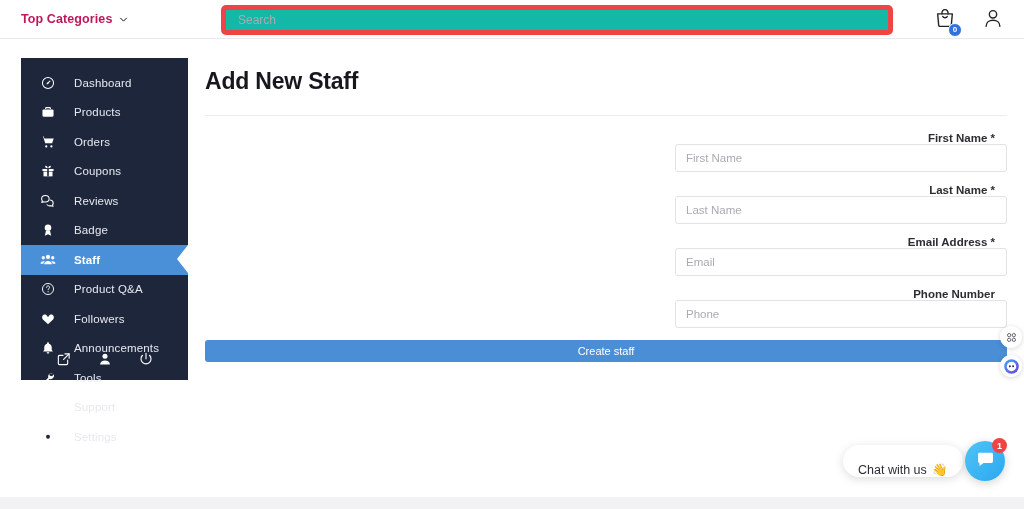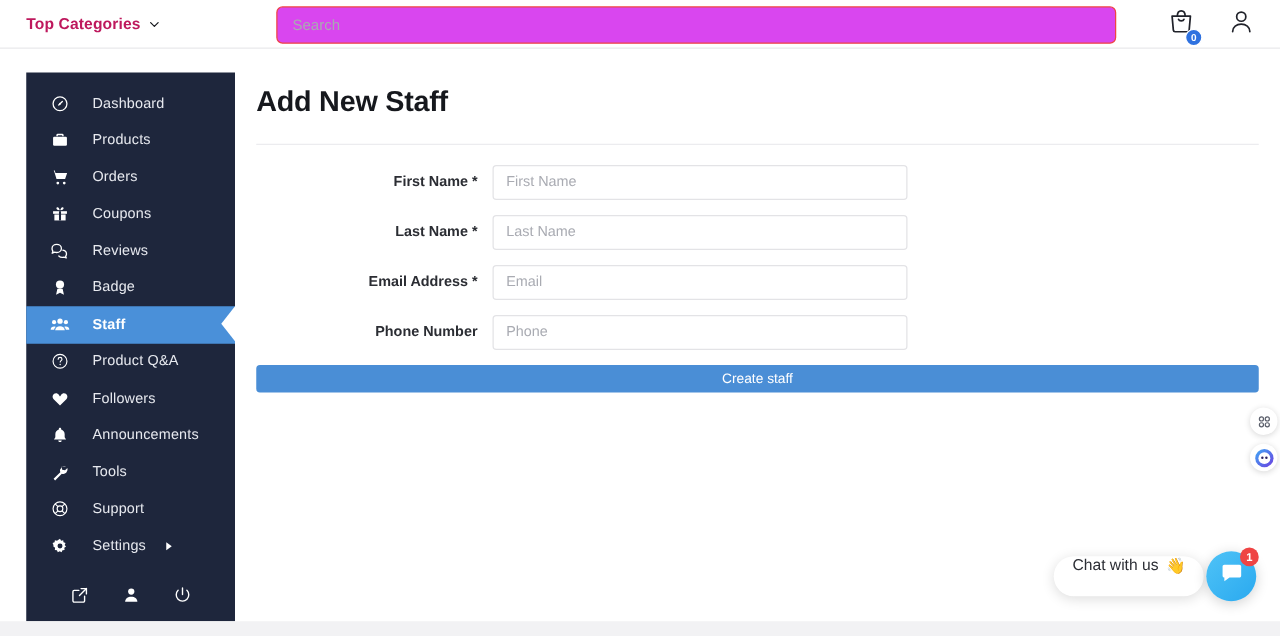--- a/index.html
+++ b/index.html
@@ -26,22 +26,22 @@
   }
   .chev { display: block; width: 9px; height: 9px; }
   .chev svg { display: block; }
 
   .search-wrap {
     position: absolute; left: 221px; top: 5px;
     width: 672px; height: 30px;
   }
   .search-input {
     width: 100%; height: 100%;
-    border: 1px solid #ef4444; border-radius: 5px;
-    background: #d946ef; padding: 0 12px;
+    border: 5px solid #ef4444; border-radius: 5px;
+    background: #14b8a6; padding: 0 12px;
     font-family: "Liberation Sans", sans-serif; font-size: 12px; color: #33343a;
     outline: none;
   }
   .search-input::placeholder { color: #a9abb2; }
 
   .header-icons {
     position: absolute; right: 20px; top: 0; height: 39px;
     display: flex; align-items: center; gap: 26px;
   }
   .hicon { position: relative; cursor: pointer; display: block; }
@@ -50,21 +50,21 @@
     width: 14px; height: 14px; border-radius: 50%;
     background: #2f72e0; color: #fff;
     font-size: 8px; font-weight: bold;
     display: flex; align-items: center; justify-content: center;
     border: 1.5px solid #fff;
   }
 
   
   .sidebar {
     position: absolute; left: 21px; top: 58px;
-    width: 167px; height: 439px;
+    width: 167px; height: 322px;
     background: #1e263c;
     padding-top: 10px;
   }
   .nav-item {
     position: relative;
     height: 29.5px;
     display: flex; align-items: center;
     padding-left: 18px;
     cursor: pointer;
   }
@@ -103,21 +103,21 @@
   .main { position: absolute; left: 205px; top: 58px; right: 17px; }
   .page-title {
     font-size: 23px; font-weight: bold; color: #16181d;
     letter-spacing: -.2px; margin-top: 10px;
   }
   .divider {
     width: 802px; height: 1px; background: #ececef; margin-top: 20px;
   }
 
   .form { margin-top: 16px; }
-  .form-row { display: flex; align-items: center; margin-bottom: 12px; }
+  .form-row { display: flex; align-items: flex-end; margin-bottom: 12px; flex-direction: column; }
   .form-label {
     width: 189px; text-align: right; padding-right: 12px;
     font-size: 11.5px; font-weight: bold; color: #2b2d33;
   }
   .form-field {
     width: 332px; height: 28px;
     border: 1px solid #e3e3e6; border-radius: 3px;
     background: #fff; padding: 0 10px;
     font-family: "Liberation Sans", sans-serif; font-size: 11.5px; color: #33343a;
     outline: none;
@@ -144,21 +144,21 @@
     display: flex; align-items: center; justify-content: center;
     cursor: pointer;
   }
 
   
   .chat-bubble {
     position: absolute; left: 843px; top: 445px;
     height: 32px; padding: 0 15px;
     background: #ffffff; border-radius: 17px;
     box-shadow: 0 2px 10px rgba(0,0,0,.14);
-    display: flex; align-items: flex-start; gap: 6px;
+    display: flex; align-items: flex-end; gap: 6px;
     cursor: pointer;
   }
   .chat-bubble .ctext { font-size: 12.5px; color: #2c2e35; white-space: nowrap; }
   .chat-launcher {
     position: absolute; left: 965px; top: 441px;
     width: 40px; height: 40px; border-radius: 50%;
     background: linear-gradient(135deg, #4fc3f7 0%, #2aa9ef 100%);
     display: flex; align-items: center; justify-content: center;
     box-shadow: 0 2px 10px rgba(0,0,0,.18);
     cursor: pointer;

